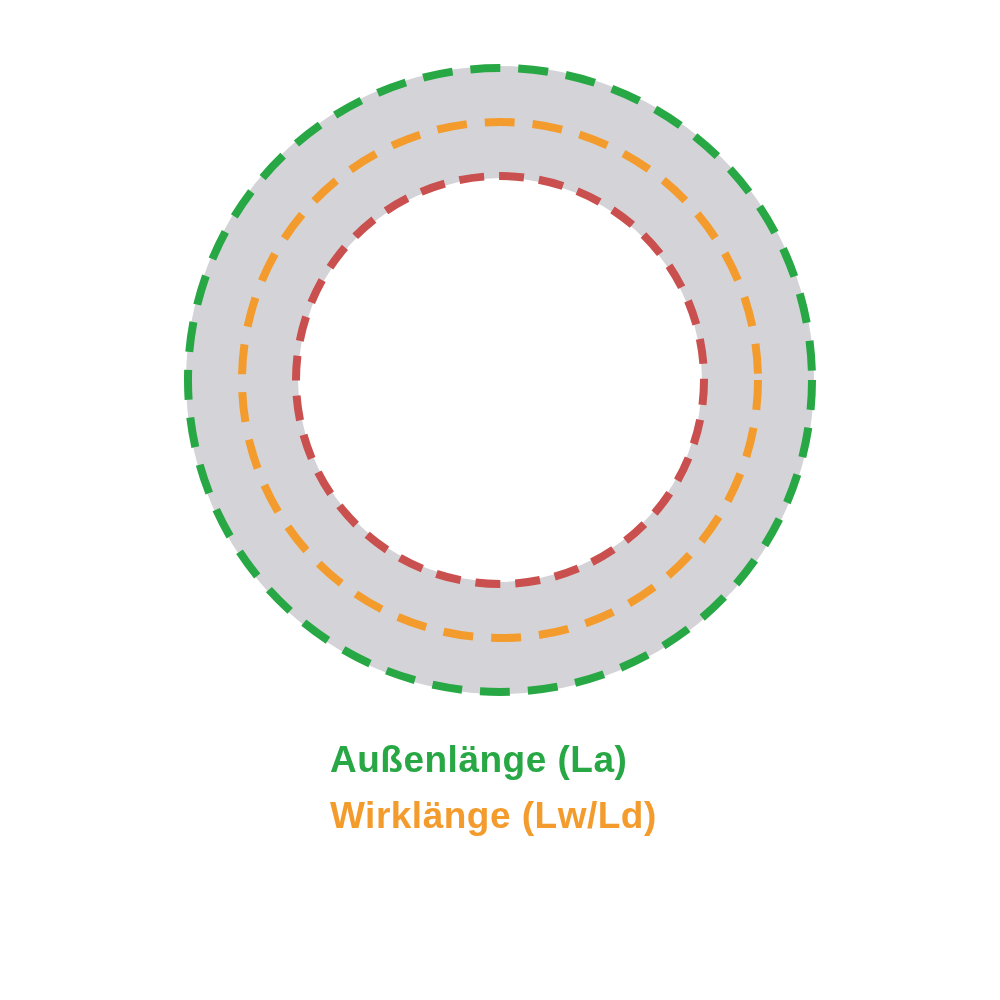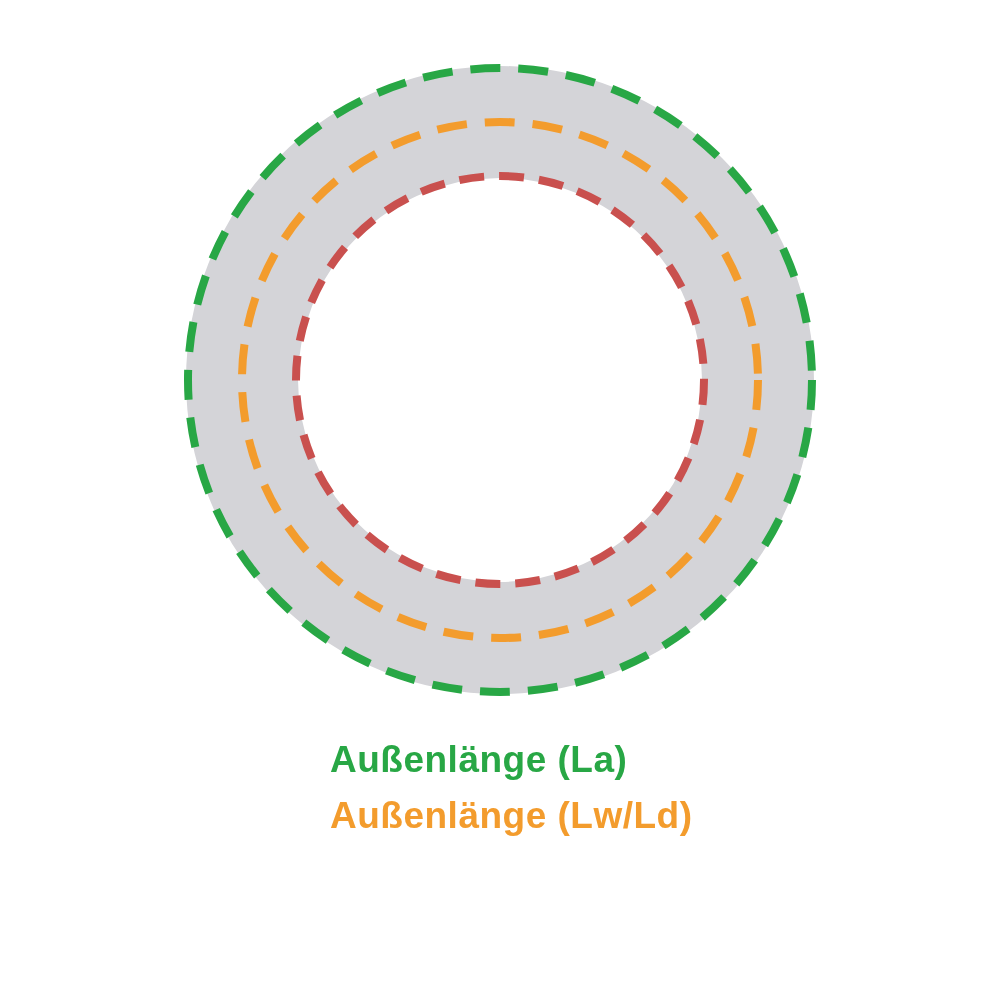--- a/index.html
+++ b/index.html
@@ -51,16 +51,16 @@
 
     <circle cx="500" cy="380" r="312" fill="none" stroke-width="8" stroke-dasharray="30 18" stroke="#28a745"></circle>
 
     <circle cx="500" cy="380" r="258" fill="none" stroke-width="8" stroke-dasharray="30 18" stroke="#f39c2d"></circle>
 
     <circle cx="500" cy="380" r="204" fill="none" stroke-width="8" stroke-dasharray="25 15" stroke="#c9504e"></circle>
   </svg>
 
   <div class="legend">
     <div class="legend-label" style="color: rgb(40, 167, 69);">Außenlänge (La)</div>
-    <div class="legend-label" style="color: rgb(243, 156, 45);">Außenlänge (Lw/Ld)</div>
+    <div class="legend-label" style="color: rgb(243, 156, 45);">Wirklänge (Lw/Ld)</div>
   </div>
 
 </div>
 
 </body></html>

